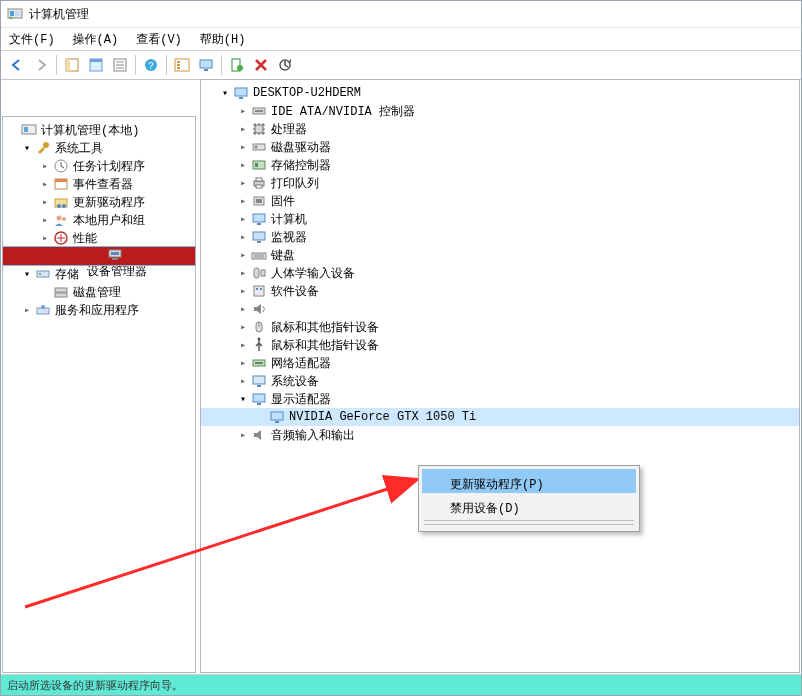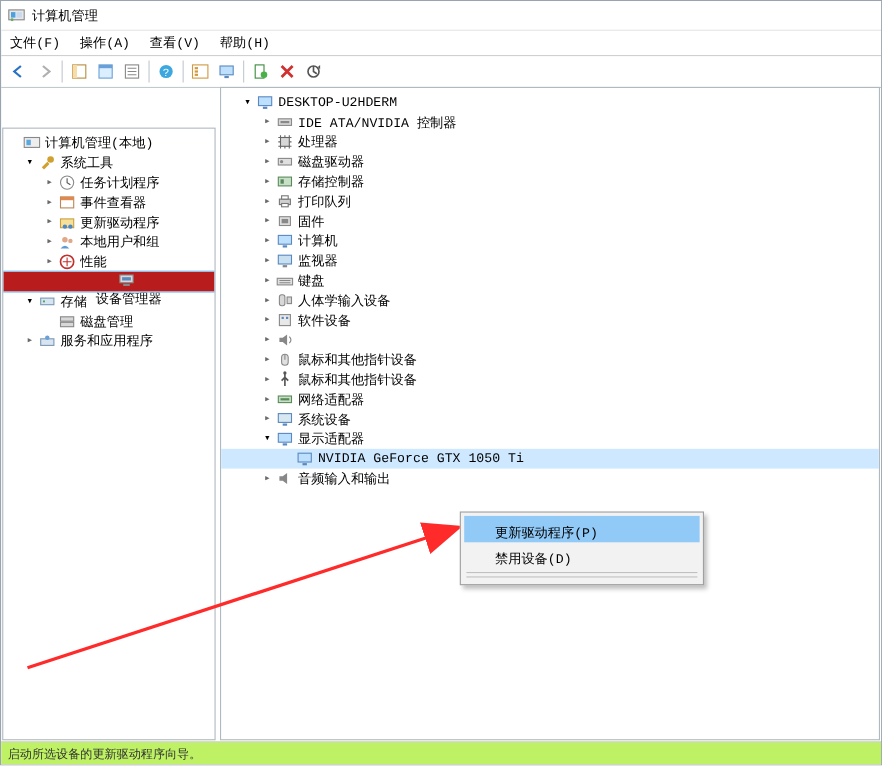--- a/index.html
+++ b/index.html
@@ -31,21 +31,21 @@
   .indent2{padding-left:36px;}
   .indent3{padding-left:54px;}
   
   .ctxmenu{position:absolute;left:417px;top:464px;width:214px;background:#f2f2f2;border:1px solid #a0a0a0;box-shadow:3px 3px 4px rgba(0,0,0,.25);padding:3px;z-index:50;}
   .ctxmenu .mitem{height:24px;display:flex;align-items:flex-end;padding-left:28px;cursor:default;}
   .ctxmenu .mitem.sel{background:#91c9f7;}
   .ctxmenu .msep{height:1px;background:#c0c0c0;margin:3px 2px;}
   
   .arrow{position:absolute;left:22px;top:471px;z-index:40;pointer-events:none;}
   
-  .statusbar{position:absolute;bottom:0;left:0;right:0;height:20px;border-top:1px solid #d0d0d0;background:#bef264;display:flex;align-items:center;padding-left:6px;font-size:11px;color:#333;text-align:right;}
+  .statusbar{position:absolute;bottom:0;left:0;right:0;height:20px;border-top:1px solid #d0d0d0;background:#5eead4;display:flex;align-items:center;padding-left:6px;font-size:11px;color:#333;text-align:right;}
   svg{display:block;}
 </style>
 </head>
 <body>
 
 <div class="window">
 
   <div class="titlebar">
     <span class="icon">
       <svg width="16" height="16">

